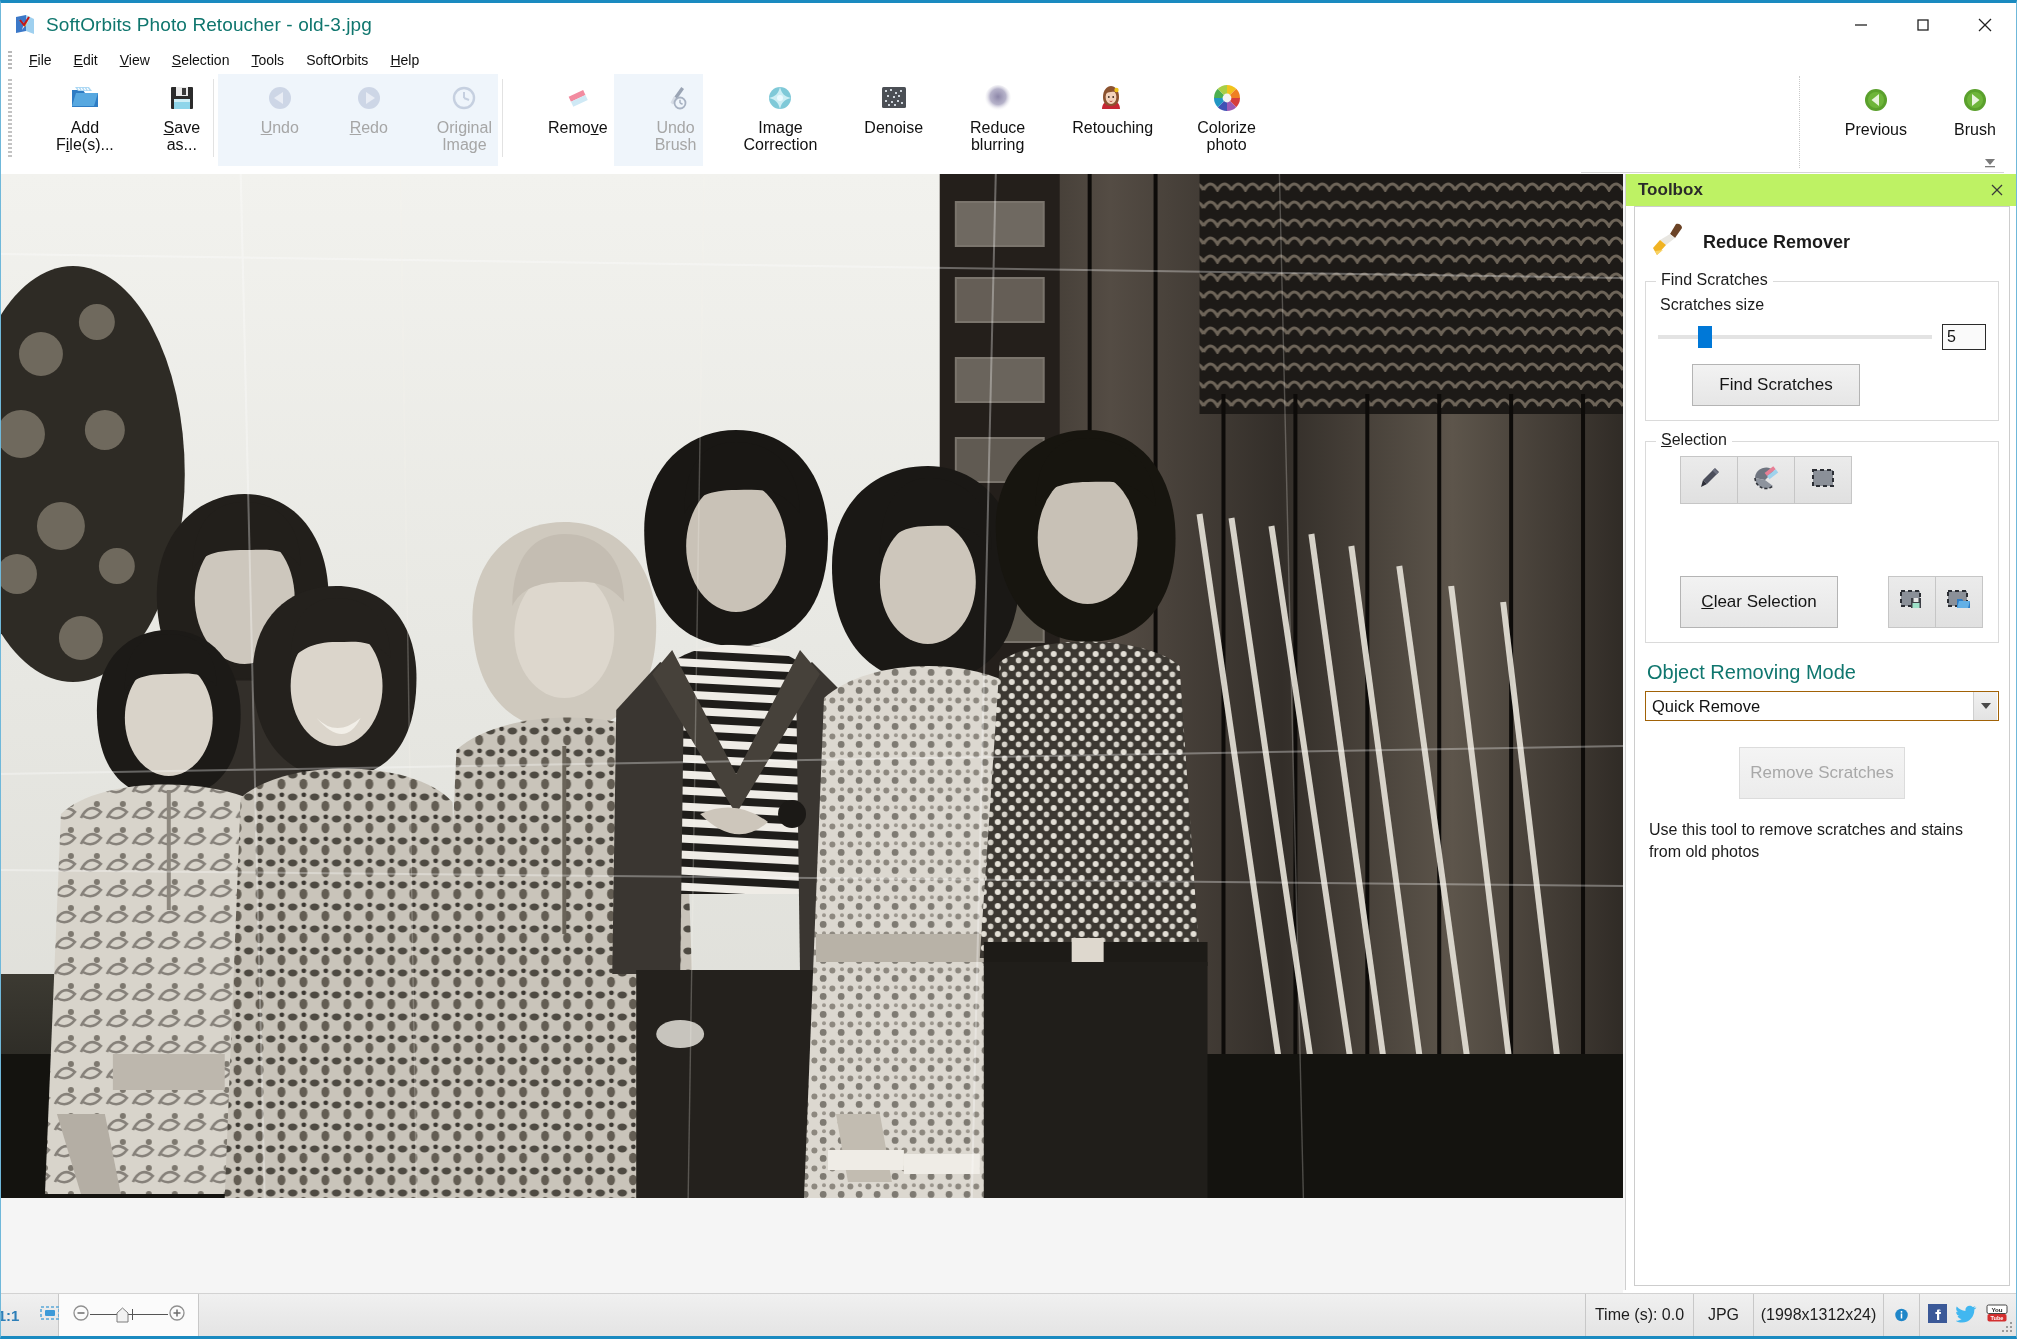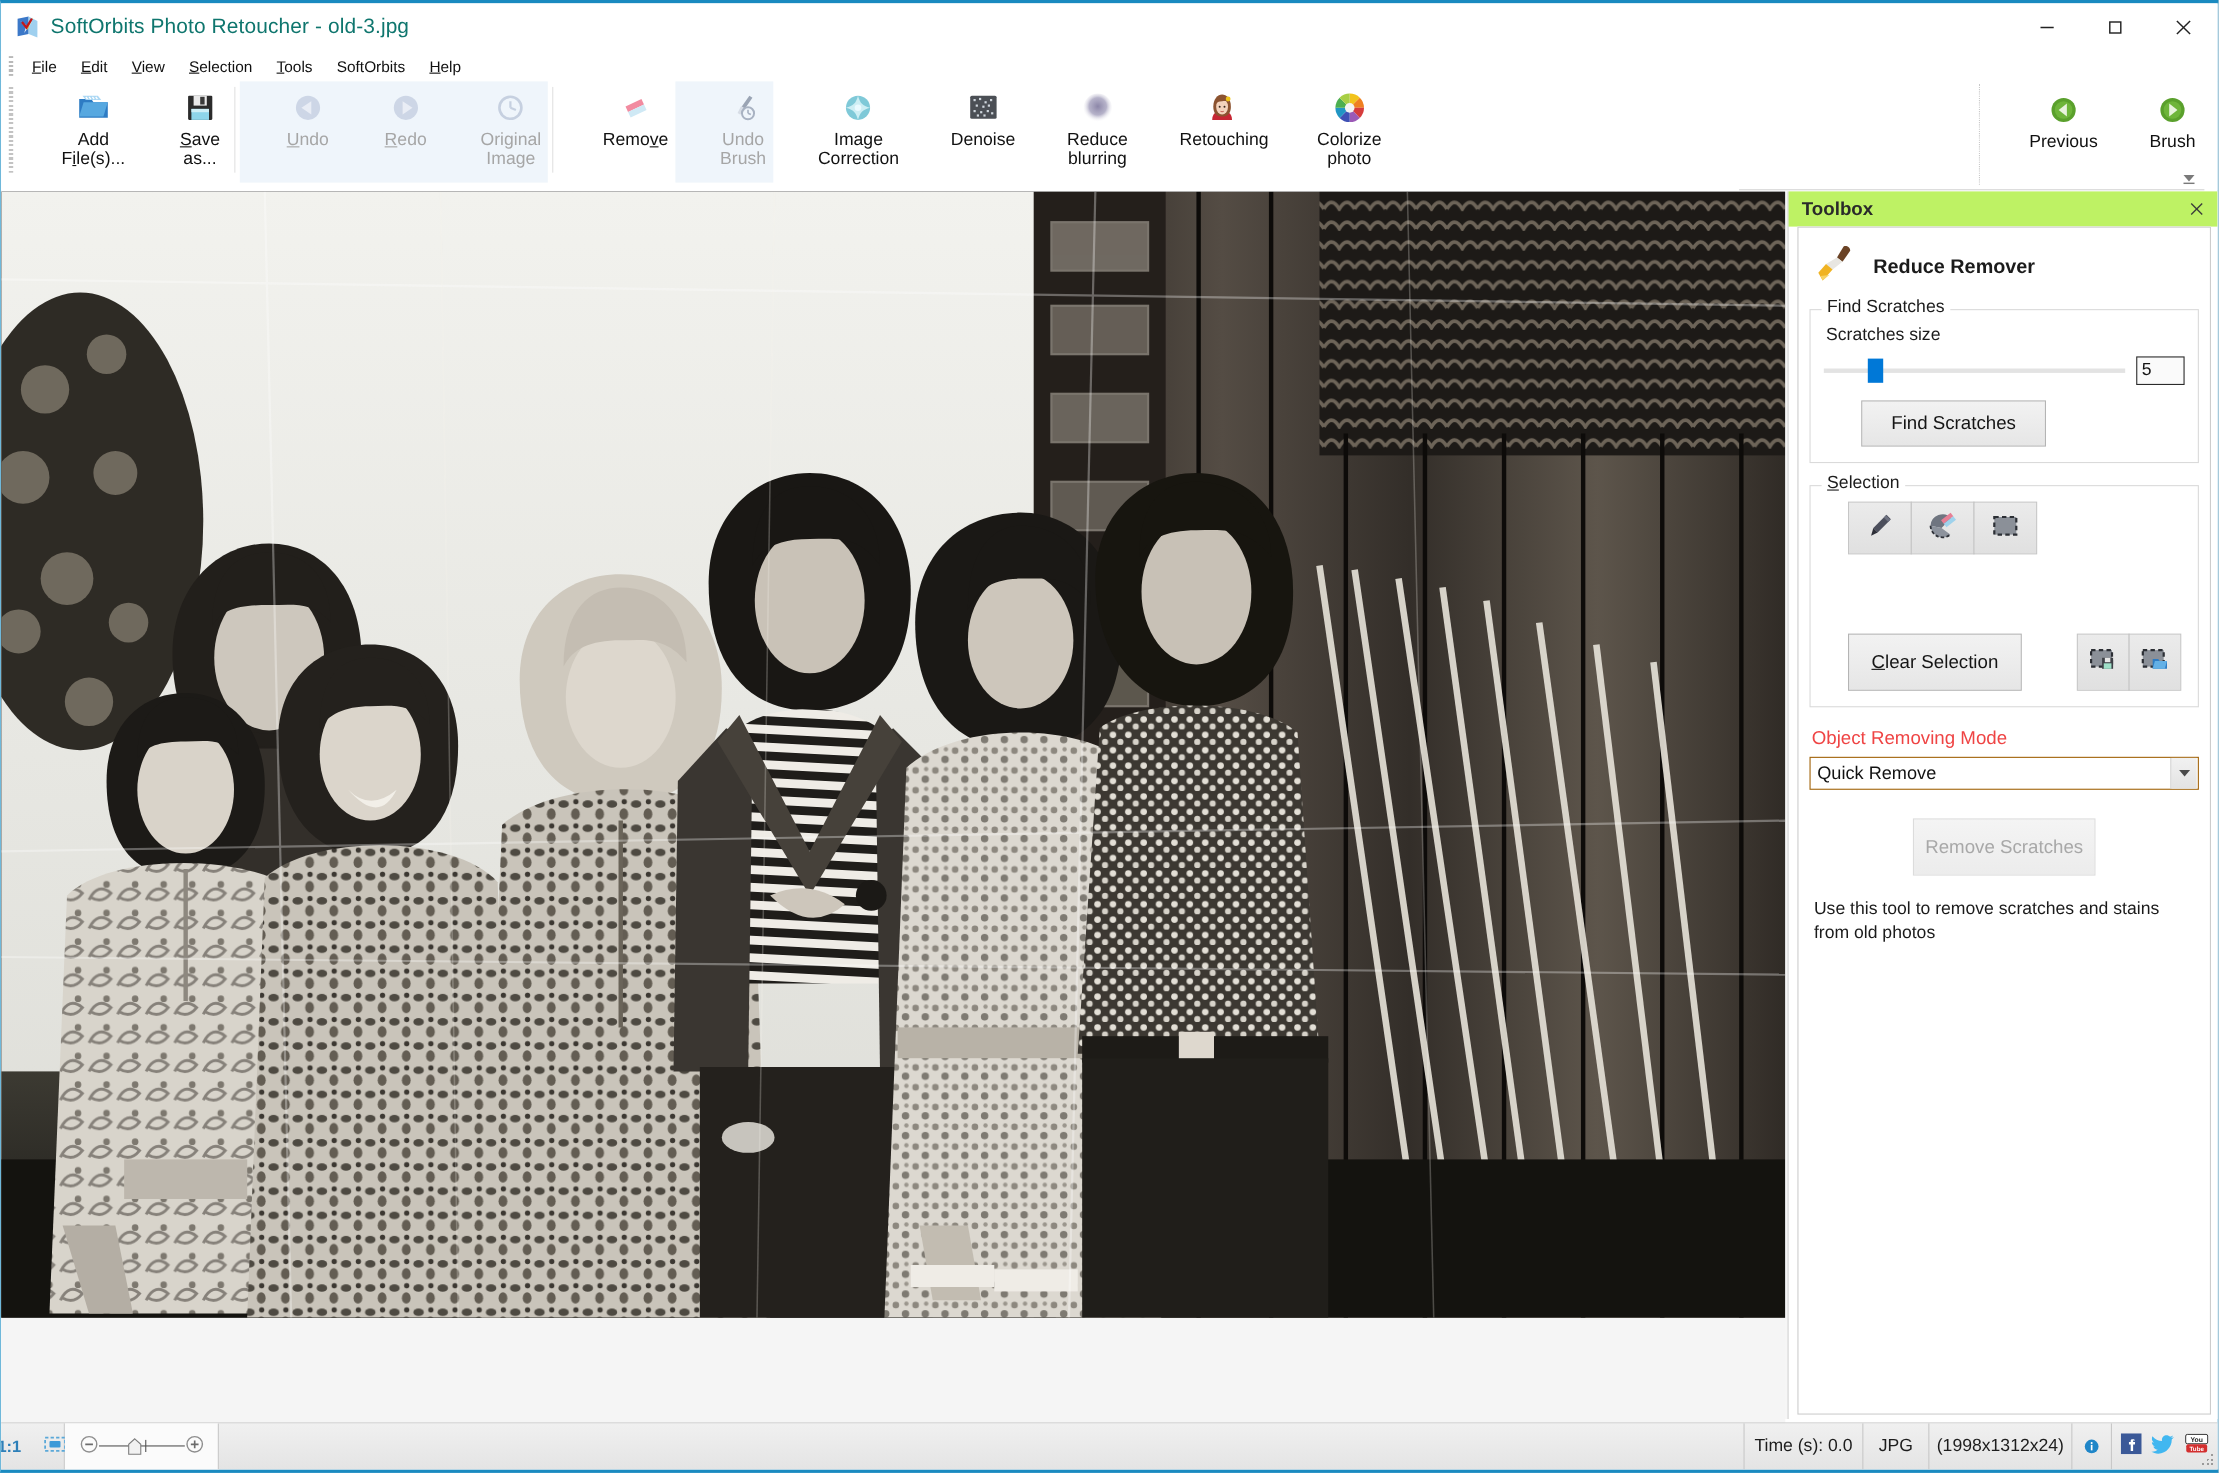--- a/index.html
+++ b/index.html
@@ -208,21 +208,21 @@
   .toolbtn + .toolbtn { margin-left:-1px; }
 
   #selection-actions {
     display:flex; align-items:flex-start; margin-top:72px;
   }
   #btn-clear-sel { width:158px; height:52px; margin-left:22px; }
   #sel-io { display:flex; margin-left:50px; }
   #sel-io .toolbtn { width:48px; height:52px; }
 
   
-  .combolabel { font-size:17px; color:#ef4444; margin:18px 0 7px 2px; }
+  .combolabel { font-size:20px; color:#0f766e; margin:18px 0 7px 2px; }
   .combo {
     position:relative; width:100%; height:30px;
     border:1px solid #a16207; background:#ffffff;
     display:flex; align-items:center;
   }
   .combo .cval { font-size:16.5px; color:#121212; padding-left:6px; flex:1 1 auto; }
   .combo .carrow {
     width:24px; height:28px; margin:0 1px 0 0;
     background:linear-gradient(to bottom,#f1f1f1,#e3e3e3);
     border-left:1px solid #cfcfcf;

